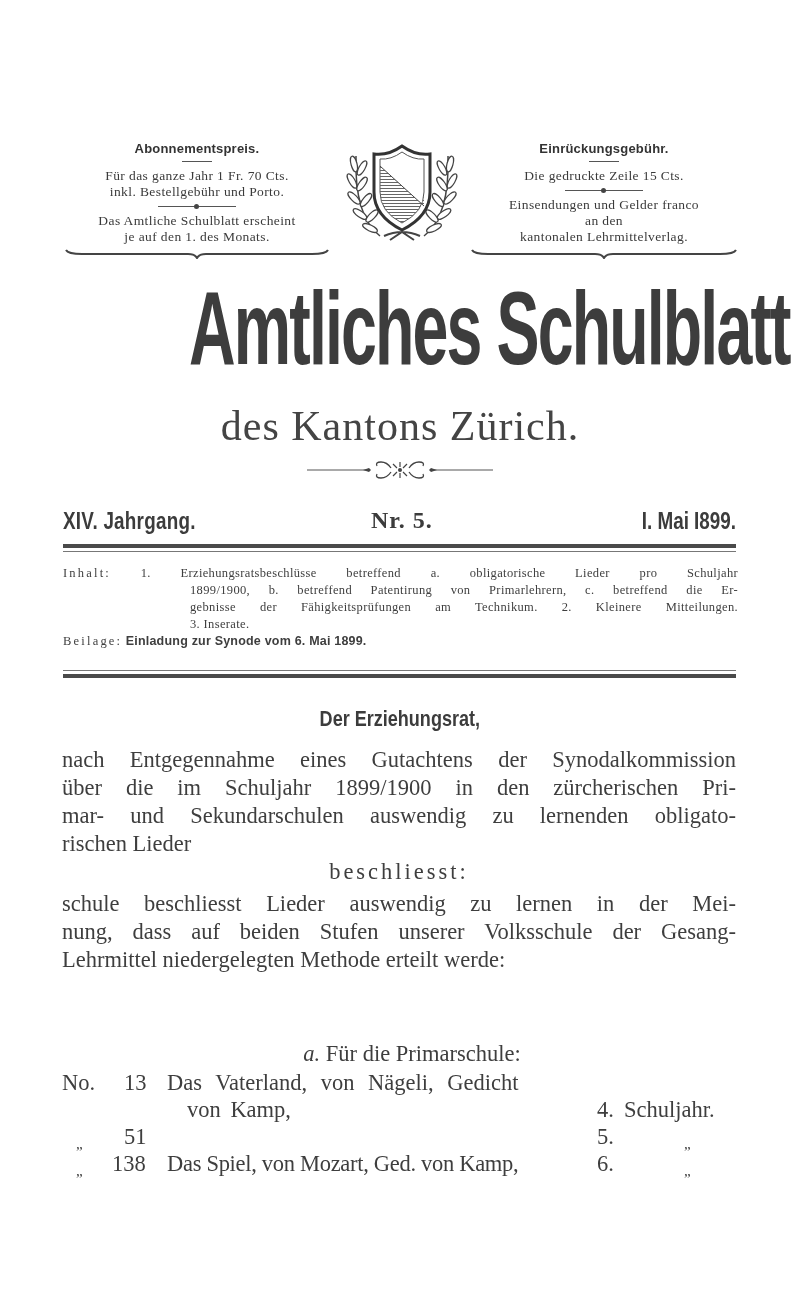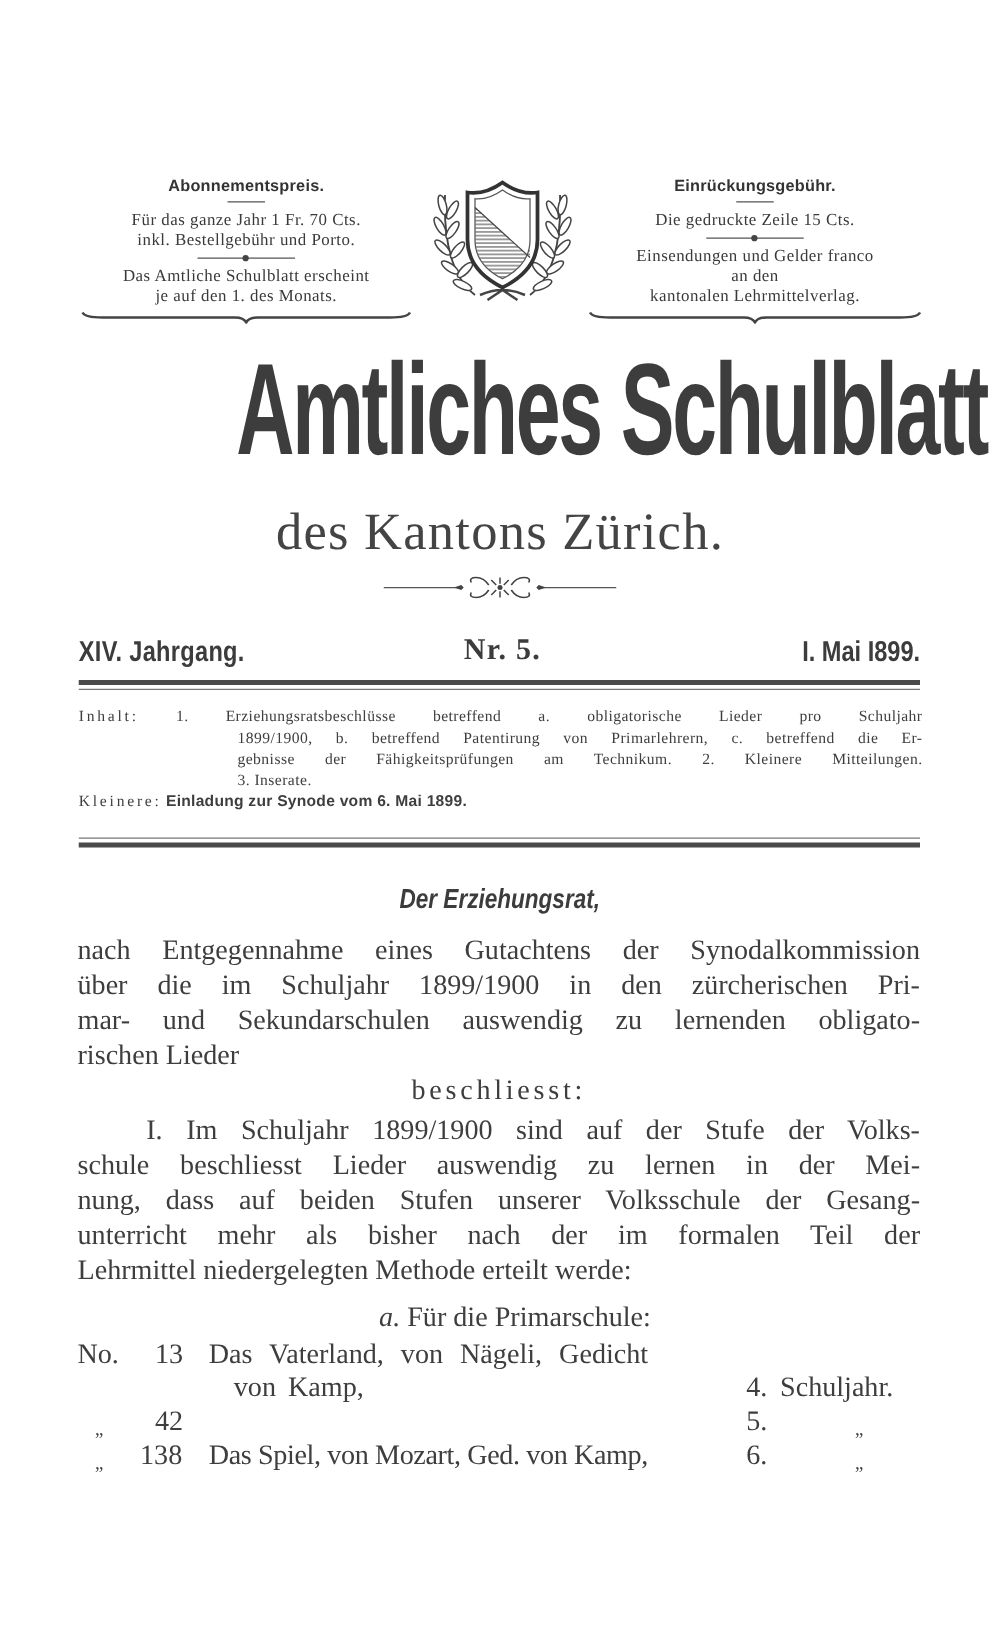--- a/index.html
+++ b/index.html
@@ -62,21 +62,21 @@
   .toc { position:absolute; left:63px; top:565px; width:675px; font-size:12.5px; line-height:17px; color:#3e3e3e; letter-spacing:0.35px; }
   .toc-row { position:relative; }
   .toc-label { letter-spacing:2.2px; }
   .toc-indent { padding-left:127px; text-align:justify; text-align-last:justify; }
   .toc-indent.last { text-align-last:left; }
   .bold-sans { font-family:"Liberation Sans","DejaVu Sans",sans-serif; font-weight:bold; font-size:12.5px; letter-spacing:0.2px; }
 
   
   .section-head {
     position:absolute; left:0; top:706px; width:800px; text-align:center;
-    font-family:"Liberation Sans","DejaVu Sans",sans-serif; font-weight:bold; font-size:22px; color:#3c3c3c;font-style:italic;
+    font-family:"Liberation Sans","DejaVu Sans",sans-serif; font-weight:bold; font-size:22px; color:#3c3c3c;
   }
   .section-head span { display:inline-block; transform:scaleX(0.82); }
   .body-text { position:absolute; left:62px; width:674px; font-size:22.5px; line-height:28px; color:#3e3e3e; }
   .jline { display:block; text-align:justify; text-align-last:justify; white-space:nowrap; }
   .jline.nojust { text-align-last:left; }
   .spaced { letter-spacing:3px; text-align:center; display:block; }
   .indent { padding-left:55px; }
 
   .songs { position:absolute; left:62px; top:1069px; width:680px; font-size:22.5px; line-height:27px; color:#3e3e3e; }
   .song-row { position:relative; height:27px; white-space:nowrap; }
@@ -182,45 +182,43 @@
 
 <div class="toc">
   <div class="toc-row" style="text-align:justify; text-align-last:justify; white-space:nowrap;">
     <span class="toc-label">Inhalt:</span>
     <span>1. Erziehungsratsbeschlüsse betreffend a. obligatorische Lieder pro Schuljahr</span>
   </div>
   <div class="toc-row toc-indent">1899/1900, b. betreffend Patentirung von Primarlehrern, c. betreffend die Er-</div>
   <div class="toc-row toc-indent">gebnisse der Fähigkeitsprüfungen am Technikum.  2. Kleinere Mitteilungen.</div>
   <div class="toc-row toc-indent last">3. Inserate.</div>
   <div class="toc-row">
-    <span class="toc-label">Kleinere:</span>
+    <span class="toc-label">Beilage:</span>
     <span class="bold-sans">Einladung zur Synode vom 6. Mai 1899.</span>
   </div>
 </div>
 
 <div class="rule-thin" style="top:670px;"></div>
 <div class="rule-thick" style="top:674px;"></div>
 
 <div class="section-head">
   <span>Der Erziehungsrat,</span>
 </div>
 
 <div class="body-text" style="top:746px;">
   <span class="jline">nach Entgegennahme eines Gutachtens der Synodalkommission</span>
   <span class="jline">über die im Schuljahr 1899/1900 in den zürcherischen Pri-</span>
   <span class="jline">mar- und Sekundarschulen auswendig zu lernenden obligato-</span>
   <span class="jline nojust">rischen Lieder</span>
   <span class="spaced">beschliesst:</span>
 </div>
 
 <div class="body-text" style="top:890px;">
-  <span class="jline indent">I. Im Schuljahr 1899/1900 sind auf der Stufe der Volks-</span>
   <span class="jline">schule beschliesst Lieder auswendig zu lernen in der Mei-</span>
   <span class="jline">nung, dass auf beiden Stufen unserer Volksschule der Gesang-</span>
-  <span class="jline">unterricht mehr als bisher nach der im formalen Teil der</span>
   <span class="jline nojust">Lehrmittel niedergelegten Methode erteilt werde:</span>
 </div>
 
 <div class="abs" style="left:0; top:1041px; width:800px; text-align:center; font-size:22.5px; color:#3e3e3e;padding-left:12px;">
   <span class="italic">a.</span>
   <span>Für die Primarschule:</span>
 </div>
 
 <div class="songs">
   <div class="song-row">
@@ -228,21 +226,21 @@
     <span class="col" style="left:62px;">13</span>
     <span class="col" style="left:105px; word-spacing:8px;">Das Vaterland, von Nägeli, Gedicht</span>
   </div>
   <div class="song-row">
     <span class="col" style="left:125px; word-spacing:4px;">von Kamp,</span>
     <span class="col" style="left:535px;">4.</span>
     <span class="col" style="left:562px;">Schuljahr.</span>
   </div>
   <div class="song-row">
     <span class="col ditto" style="left:14px; top:8px;">„</span>
-    <span class="col" style="left:62px;">42</span>
+    <span class="col" style="left:62px;">51</span>
     <span class="col" style="left:535px;">5.</span>
     <span class="col ditto" style="left:622px; top:8px;">„</span>
   </div>
   <div class="song-row">
     <span class="col ditto" style="left:14px; top:8px;">„</span>
     <span class="col" style="left:50px;">138</span>
     <span class="col" style="left:105px; letter-spacing:-0.3px;">Das Spiel, von Mozart, Ged. von Kamp,</span>
     <span class="col" style="left:535px;">6.</span>
     <span class="col ditto" style="left:622px; top:8px;">„</span>
   </div>

